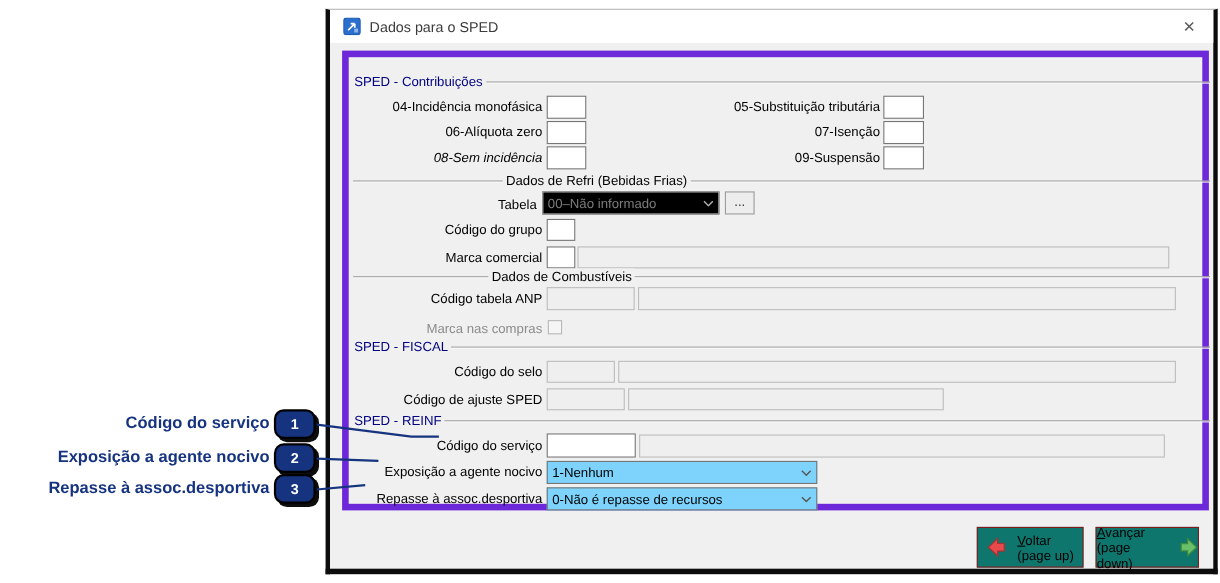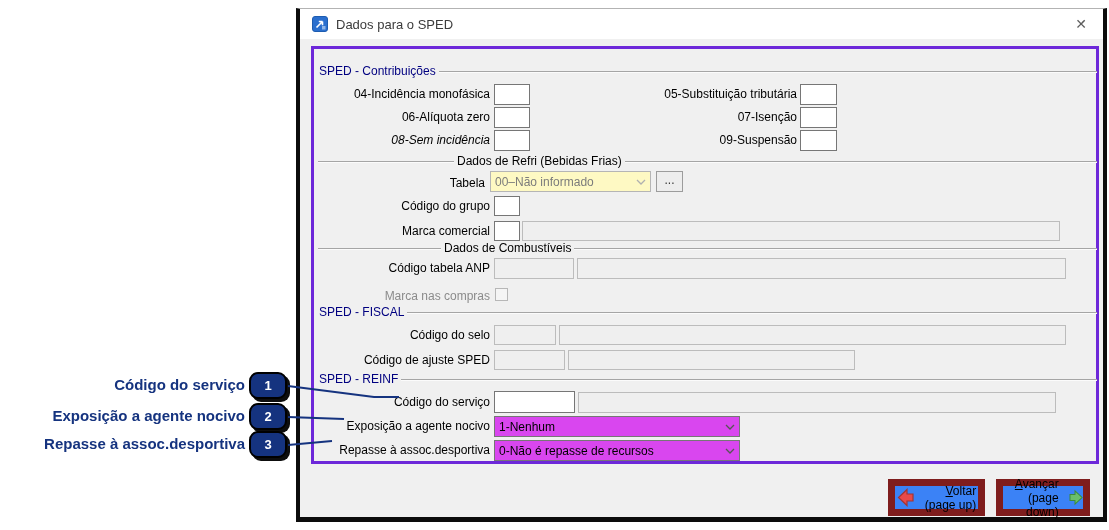--- a/index.html
+++ b/index.html
@@ -23,57 +23,57 @@
   .app-icon { margin-left: 12px; width:16px; height:16px; flex: 0 0 auto; }
   .title-text { margin-left: 8px; font-size: 13px; color: #3b3b3b; }
   .close-btn {
     position: absolute; right: 6px; top: 0; width: 32px; height: 30px;
     display:flex; align-items:center; justify-content:center;
     color:#5d5d5d; font-size: 14px; cursor: default;
   }
   
   .panel {
     position: absolute; left: 11px; top: 37px; width: 788px; height: 418px;
-    border: 3px solid #6d28d9; background: #f0f0f0;
+    border: 6px solid #6d28d9; background: #f0f0f0;
   }
   .etch { position: absolute; height: 1px; background: #a5a5a5; box-shadow: 0 1px 0 #fbfbfb; }
   .caption {
     position: absolute; background: #f0f0f0; padding: 0 3px; white-space: nowrap;
     font-size: 12px; line-height: 14px;
   }
   .caption.navy { color: #000080; }
   .lbl {
     position: absolute; text-align: right; white-space: nowrap;
     font-size: 12px; line-height: 15px; color: #000;
   }
   .lbl.dis { color: #8b8b8b; }
   .inp { position: absolute; background: #fff; border: 1px solid #767676; }
   .inp.dis { background: #efefef; border-color: #bcbcbc; }
   .combo {
-    position: absolute; background: #d946ef; border: 1px solid #767676;
+    position: absolute; background: #7dd3fc; border: 1px solid #767676;
     display: flex; align-items: center; padding-left: 4px; overflow: hidden;
     font-size: 12px; white-space: nowrap;
   }
   .combo .val { flex: 1 1 auto; }
   .combo .chev { flex: 0 0 18px; display:flex; align-items:center; justify-content:center; }
-  .combo.dis { background: #fef9c3; border-color: #b5b5b5; color: #7c7c7c; }
+  .combo.dis { background: #000000; border-color: #b5b5b5; color: #7c7c7c; }
   .browse-btn {
     position: absolute; background: #ededed; border: 1px solid #9c9c9c;
     display:flex; align-items:center; justify-content:center;
     font-size: 12px; color:#333; line-height: 10px; padding-bottom: 4px;
   }
   .checkbox {
     position: absolute; width: 13px; height: 13px;
     background: #f5f5f5; border: 1px solid #b7b7b7;
   }
   
   .nav-btn {
-    position: absolute; height: 37px; background: #3b82f6; border: 7px solid #7f1d1d;
+    position: absolute; height: 37px; background: #0f766e; border: 1px solid #7f1d1d;
     display: flex; align-items: center; justify-content: center; gap: 6px;
-    font-size: 12px; color:#000; text-align: right; cursor: default;
+    font-size: 12px; color:#000; text-align: left; cursor: default;
   }
   .btn-line1 { display: block; }
   .btn-line1::first-letter { text-decoration: underline; }
   .btn-line2 { display: block; }
   
   .ann-text {
     position: absolute; left: 0; width: 245px; text-align: right;
     font-weight: 700; font-size: 15px; color: #15337f; white-space: nowrap;
   }
   .badge {

